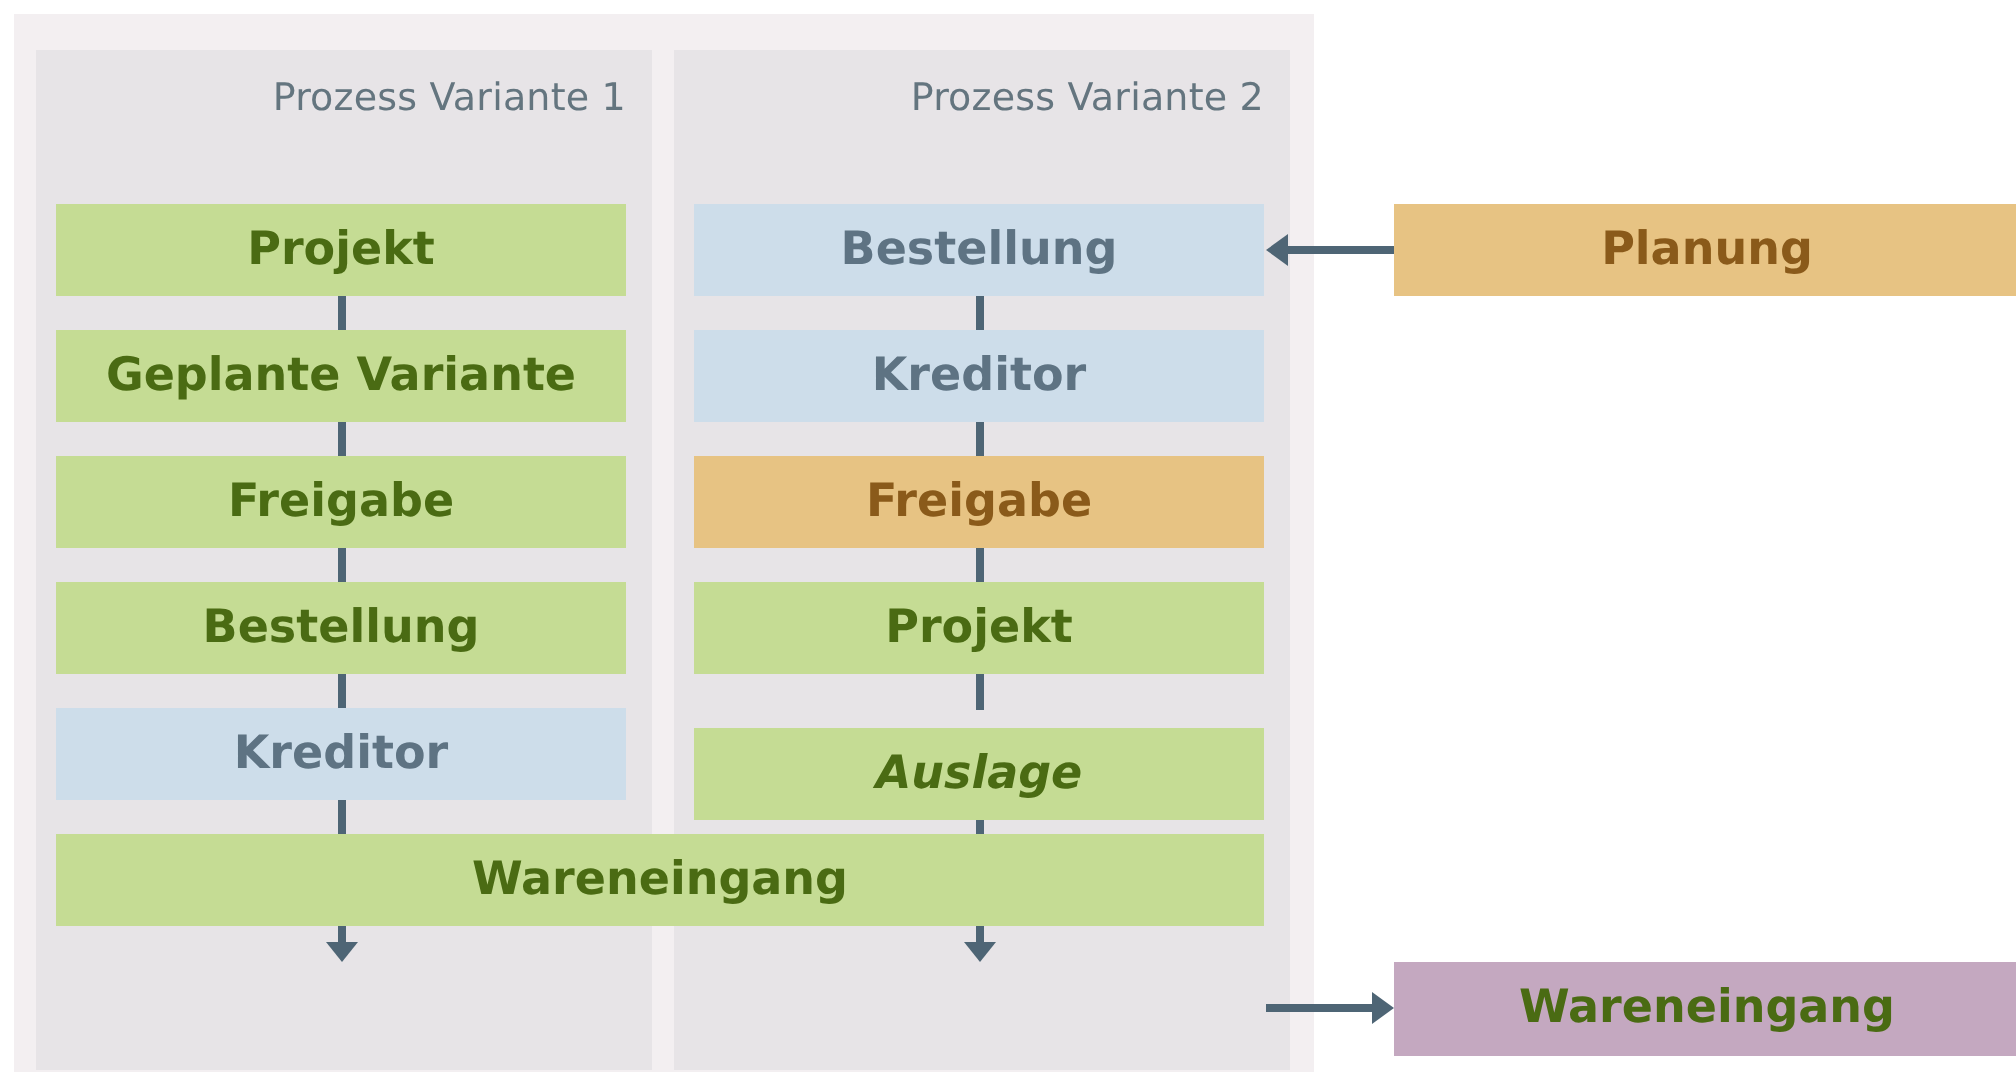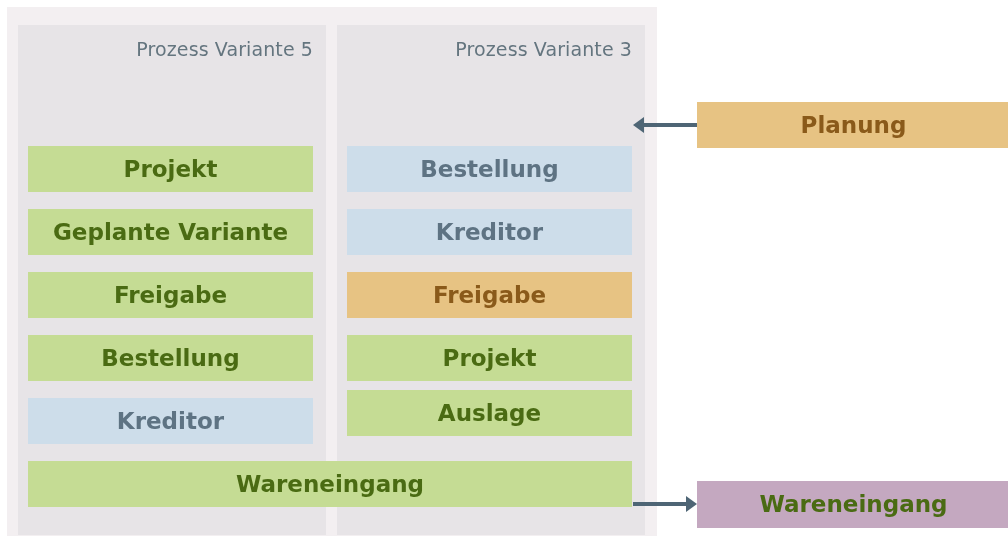--- a/index.html
+++ b/index.html
@@ -58,21 +58,20 @@
   
   .step {
     position: absolute;
     height: 46px;
     line-height: 46px;
     text-align: center;
     font-size: 23px;
     font-weight: bold;
     white-space: nowrap;
     overflow: hidden;
-    margin-top: 44px;
   }
   .step.green  { background: #c5dc94; color: #4a6b13; }
   .step.blue   { background: #cdddea; color: #5e7383; }
   .step.orange { background: #e7c383; color: #8a5a1a; }
 
   
   .col1 { left: 28px;  width: 285px; }
   .col2 { left: 347px; width: 285px; }
 
   
@@ -143,25 +142,25 @@
   }
 </style>
 </head>
 <body>
 
 <div id="canvas">
 
   <div class="outer-frame">
 
     <div class="panel panel-1">
-      <div class="panel-header">Prozess Variante 5</div>
+      <div class="panel-header">Prozess Variante 1</div>
     </div>
 
     <div class="panel panel-2">
-      <div class="panel-header">Prozess Variante 3</div>
+      <div class="panel-header">Prozess Variante 2</div>
     </div>
   </div>
 
   <div class="connector" style="left:169px; top:148px;  height:18px;"></div>
   <div class="connector" style="left:169px; top:211px;  height:18px;"></div>
   <div class="connector" style="left:169px; top:274px;  height:18px;"></div>
   <div class="connector" style="left:169px; top:337px;  height:18px;"></div>
   <div class="connector" style="left:169px; top:400px;  height:18px;"></div>
   <div class="arrow-down" style="left:169px; top:463px; height:9px;"></div>
 
@@ -175,21 +174,21 @@
   <div class="step green col1" style="top:102px;">Projekt</div>
   <div class="step green col1" style="top:165px;">Geplante Variante</div>
   <div class="step green col1" style="top:228px;">Freigabe</div>
   <div class="step green col1" style="top:291px;">Bestellung</div>
   <div class="step blue col1" style="top:354px;">Kreditor</div>
 
   <div class="step blue col2" style="top:102px;">Bestellung</div>
   <div class="step blue col2" style="top:165px;">Kreditor</div>
   <div class="step orange col2" style="top:228px;">Freigabe</div>
   <div class="step green col2" style="top:291px;">Projekt</div>
-  <div class="step green col2" style="top:346px;">Auslage</div>
+  <div class="step green col2" style="top:364px;font-style:italic;">Auslage</div>
 
   <div class="step green span-both" style="top:417px;text-align:center;">Wareneingang</div>
 
   <div class="h-arrow to-left" style="left:643px; top:123px; width:54px;"></div>
   <div class="side-box" style="top:102px; background:#e7c383; color:#8a5a1a;">Planung</div>
 
   <div class="h-arrow to-right" style="left:633px; top:502px; width:54px;"></div>
   <div class="side-box" style="top:481px; height:47px; line-height:47px; background:#c4a8c0; color:#4a6b13;">Wareneingang</div>
 
 </div>

